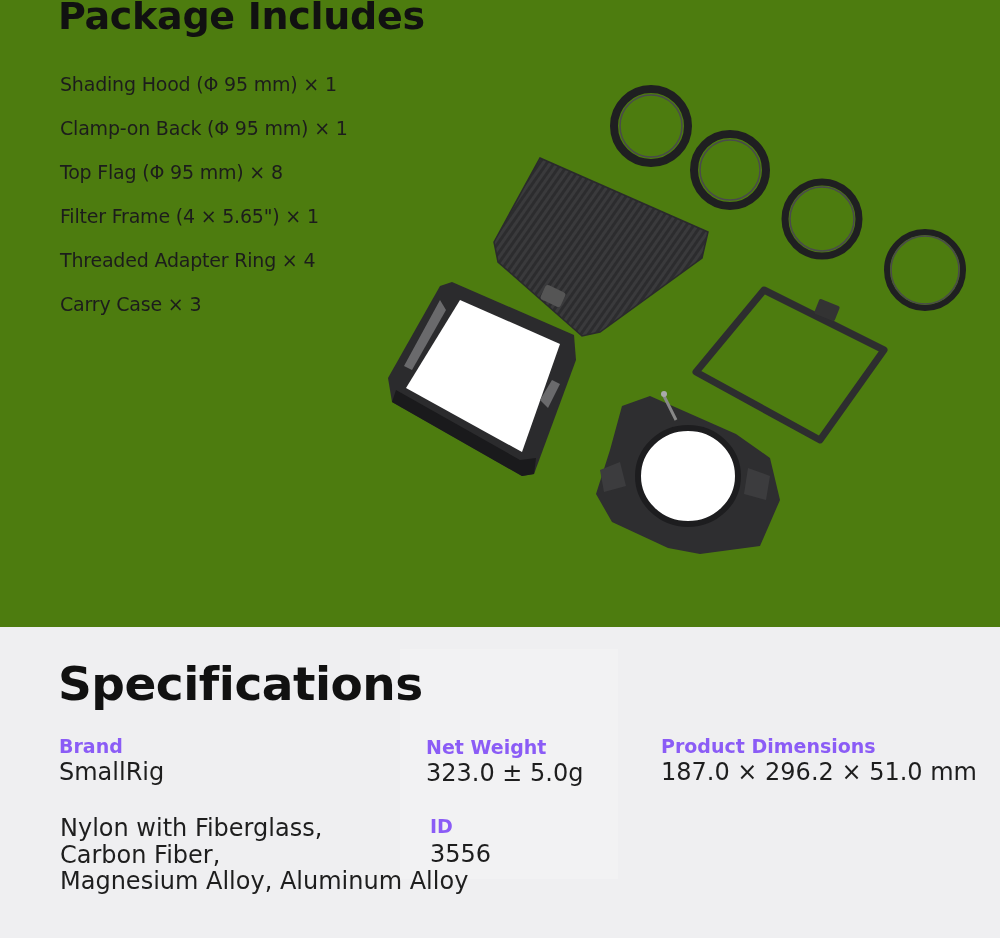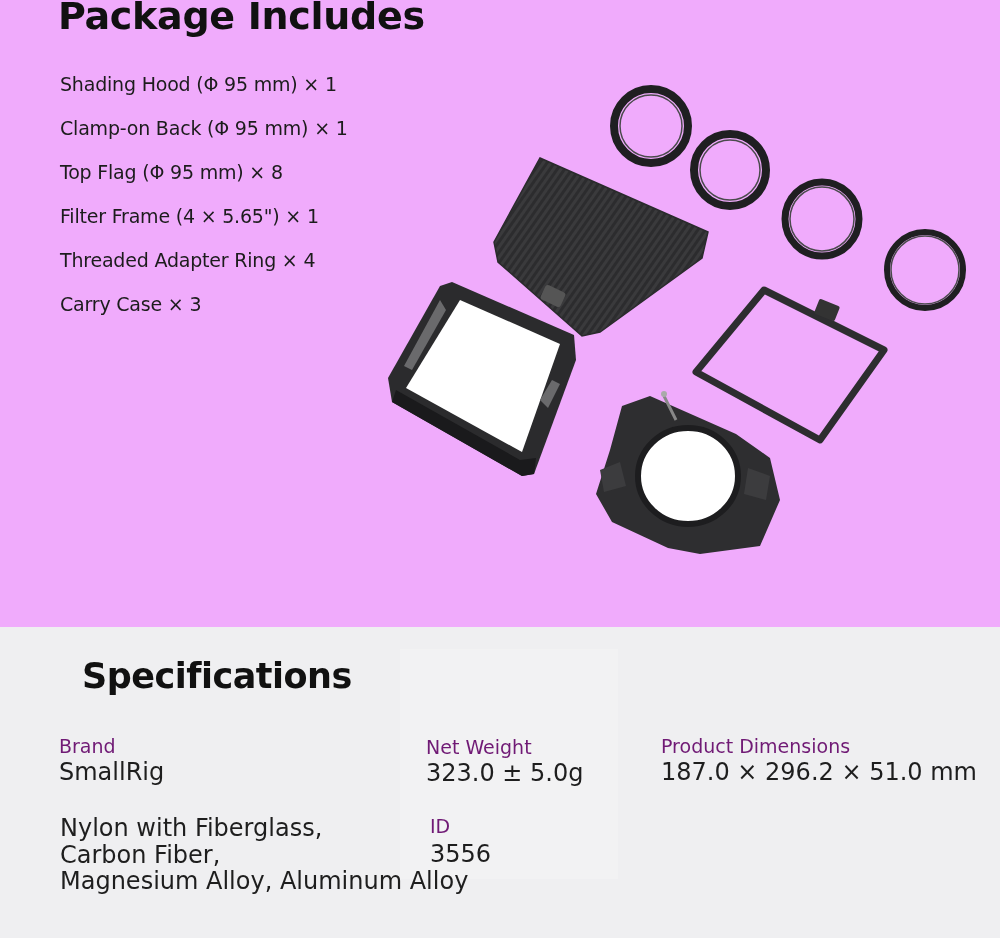--- a/index.html
+++ b/index.html
@@ -1,31 +1,31 @@
 <!DOCTYPE html>
 <html><head>
 <meta charset="utf-8">
 <style>
   * { box-sizing: border-box; margin: 0; padding: 0; }
   html, body { width: 1000px; height: 938px; overflow: hidden; background: #ffffff; }
   body { font-family: "DejaVu Sans", "Liberation Sans", sans-serif; color: #1a1a1a; position: relative; }
 
-  .top { position: absolute; left: 0; top: 0; width: 1000px; height: 735px; background: #f0abfc; }
+  .top { position: absolute; left: 0; top: 0; width: 1000px; height: 735px; background: #4d7c0f; }
   .pkg-title { position: absolute; left: 58px; top: -6px; font-size: 38px; font-weight: bold; letter-spacing: -0.3px; color: #111; }
   .pkg-list { position: absolute; left: 60px; top: 62px; list-style: none; }
   .pkg-list li { font-size: 19px; line-height: 44px; color: #1c1c1c; white-space: nowrap; letter-spacing: -0.2px; }
 
   .illus { position: absolute; left: 380px; top: 80px; width: 620px; height: 530px; }
 
   .bottom { position: absolute; left: 0; top: 627px; width: 1000px; height: 311px; background: #efeff1; }
   .bottom-panel { position: absolute; left: 400px; top: 22px; width: 218px; height: 230px; background: #f2f2f3; }
-  .spec-title { position: absolute; left: 58px; top: 29px; font-size: 35px; font-weight: bold; color: #111; letter-spacing: -0.5px; margin-left: 24px; }
+  .spec-title { position: absolute; left: 58px; top: 29px; font-size: 47px; font-weight: bold; color: #111; letter-spacing: -0.5px; }
 
   .spec { position: absolute; }
-  .spec .label { font-size: 19px; font-weight: normal; color: #701a75; line-height: 26px; }
+  .spec .label { font-size: 19px; font-weight: bold; color: #8b5cf6; line-height: 26px; }
   .spec .value { font-size: 24px; color: #1e1e1e; line-height: 26px; white-space: nowrap; }
   .spec .value.multi { white-space: pre-line; line-height: 26.5px; }
 </style>
 </head>
 <body>
 
 <section class="top">
   <h1 class="pkg-title">Package Includes</h1>
   <ul class="pkg-list">
     <li>Shading Hood (Φ 95 mm) × 1</li>

